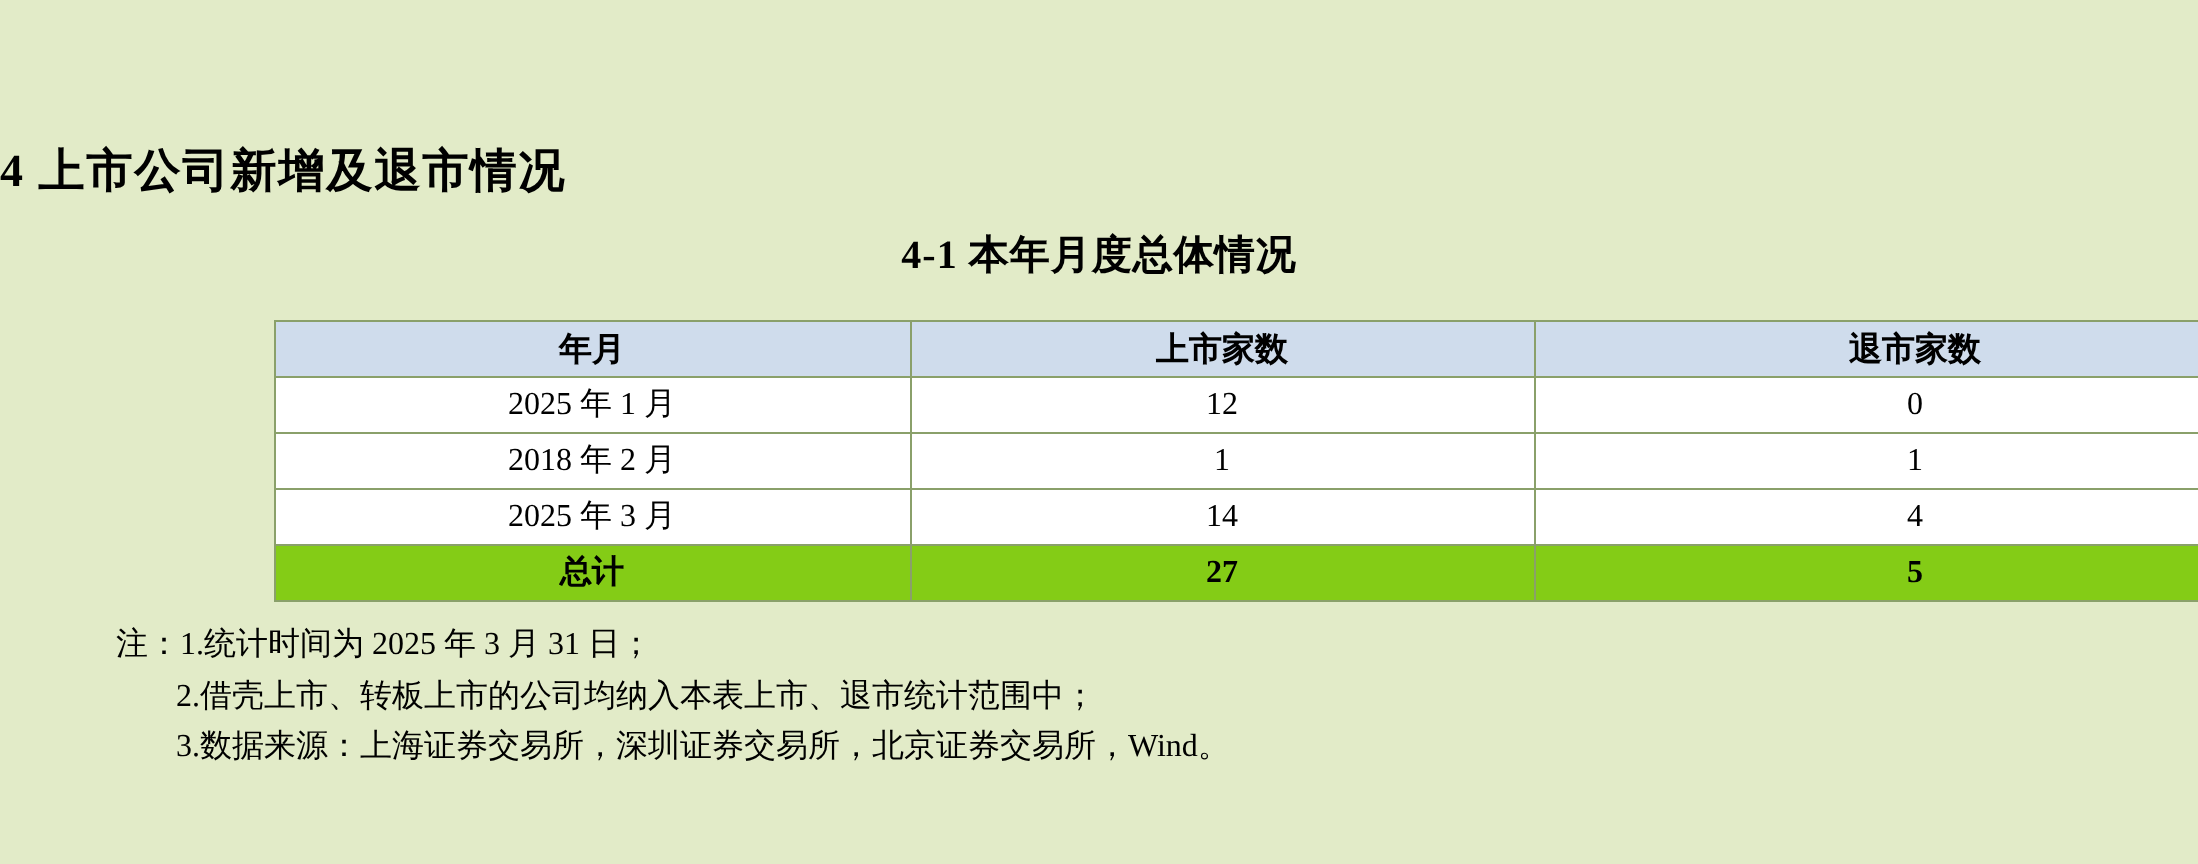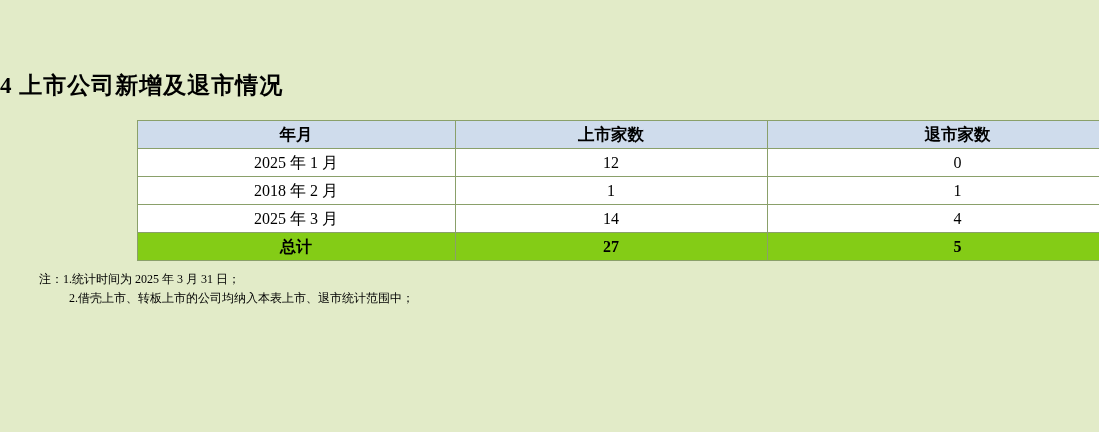--- a/index.html
+++ b/index.html
@@ -64,37 +64,38 @@
   table.data tbody tr.total td {
     font-weight: bold;
     background: #84cc16;
   }
   .col-a { width: 318px; }
   .col-b { width: 312px; }
   .col-c { width: 381px; }
 
   .notes {
     margin: 9px 0 0 0;
-    padding-left: 39px;
-    font-size: 12px;
+    padding-left: 58px;
+    font-size: 16px;
     line-height: 1.62;
   }
   .note-line {
     white-space: nowrap;
   }
   .note-line.indent {
     padding-left: 30px;
   }
 </style>
 </head>
 <body>
 
 <div class="page">
 
   <div class="title">4  上市公司新增及退市情况</div>
+  <div class="subtitle">4-1  本年月度总体情况</div>
 
   <div class="table-wrap">
     <table class="data">
       <colgroup>
         <col class="col-a">
         <col class="col-b">
         <col class="col-c">
       </colgroup>
       <thead>
         <tr>
@@ -124,15 +125,16 @@
           <td>27</td>
           <td>5</td>
         </tr>
       </tbody>
     </table>
   </div>
 
   <div class="notes">
     <div class="note-line">注：1.统计时间为 2025 年 3 月 31 日；</div>
     <div class="note-line indent">2.借壳上市、转板上市的公司均纳入本表上市、退市统计范围中；</div>
+    <div class="note-line indent">3.数据来源：上海证券交易所，深圳证券交易所，北京证券交易所，Wind。</div>
   </div>
 
 </div>
 
 </body></html>

